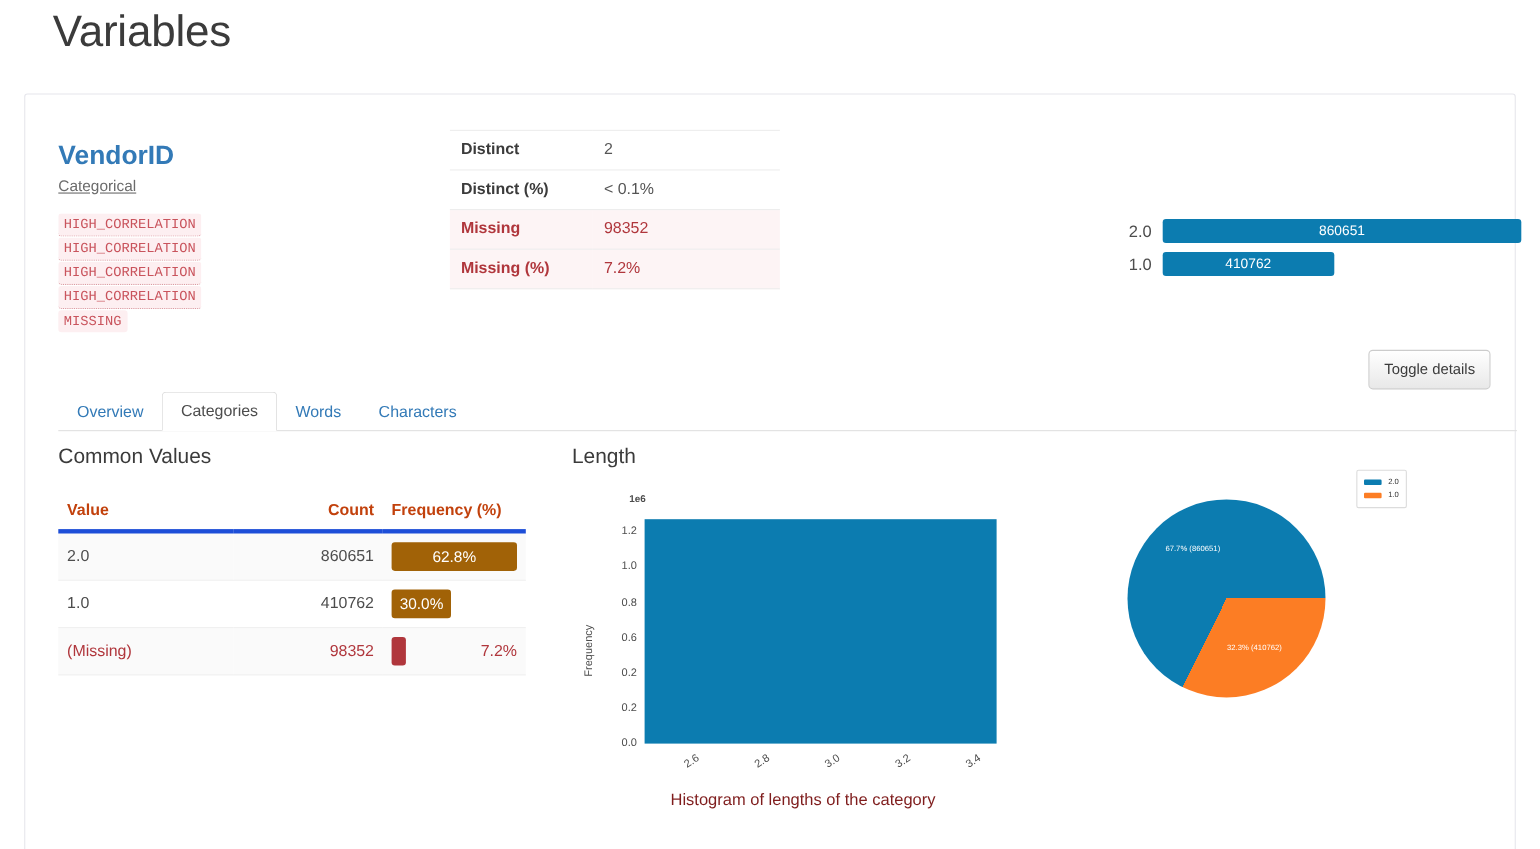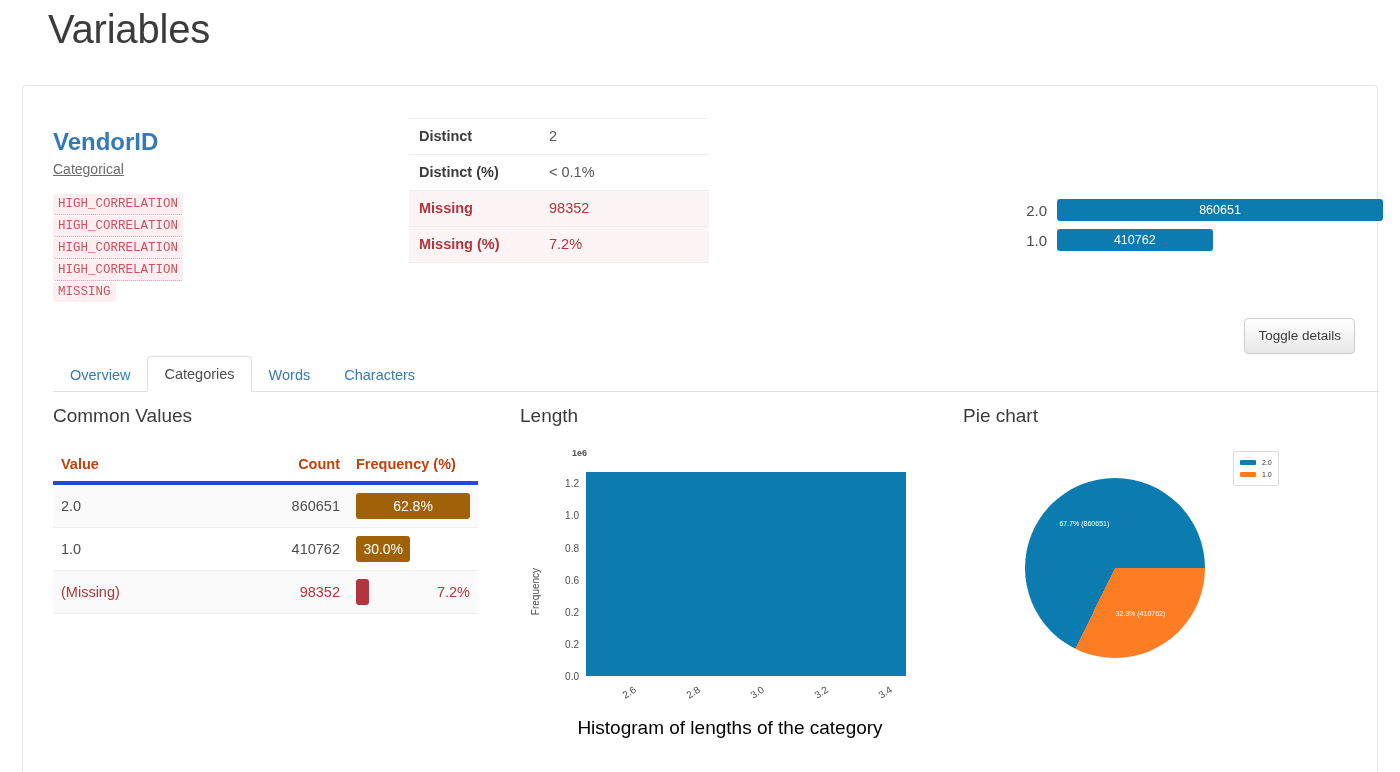--- a/index.html
+++ b/index.html
@@ -282,22 +282,22 @@
     color: #4d4d4d;
     transform: rotate(-33deg);
     transform-origin: right top;
     white-space: nowrap;
   }
   .hist-caption {
     position: absolute;
     left: 0; top: 282px;
     width: 420px;
     text-align: center;
-    font-size: 19px;
-    color: #000000;
+    font-size: 15px;
+    color: #7f1d1d;
     line-height: 20px;
   }
 
   
   .panel-pie { position: absolute; left: 940px; top: 0; width: 420px; }
   .pie-wrap { position: relative; width: 420px; height: 300px; margin-top: 8px; }
   .pie {
     position: absolute;
     left: 62px; top: 42px;
     width: 180px; height: 180px;
@@ -452,21 +452,20 @@
               <div class="hist-xtick" style="left: 30%;">2.8</div>
               <div class="hist-xtick" style="left: 50%;">3.0</div>
               <div class="hist-xtick" style="left: 70%;">3.2</div>
               <div class="hist-xtick" style="left: 90%;">3.4</div>
             </div>
           <div class="hist-caption">Histogram of lengths of the category</div>
         </div>
       </div>
 
       <div class="panel-pie">
-        <div class="panel-title">Pie chart</div>
         <div class="pie-wrap">
           <div class="pie" id="pieShape" style="background: conic-gradient(rgb(12, 124, 176) 0deg, rgb(12, 124, 176) 90deg, rgb(252, 125, 36) 90deg, rgb(252, 125, 36) 206.307deg, rgb(12, 124, 176) 206.307deg, rgb(12, 124, 176) 360deg);"></div>
           <div class="pie-label" id="pieLabel0" style="left: 96.4569px; top: 83.6579px;">67.7%  (860651)</div>
           <div class="pie-label" id="pieLabel1" style="left: 152.493px; top: 173.871px;">32.3%  (410762)</div>
           <div class="pie-legend">
             <div class="legend-row">
               <span class="legend-swatch" id="sw0" style="background: rgb(12, 124, 176);"></span>
               <span class="legend-text">2.0</span>
             </div>
             <div class="legend-row">

